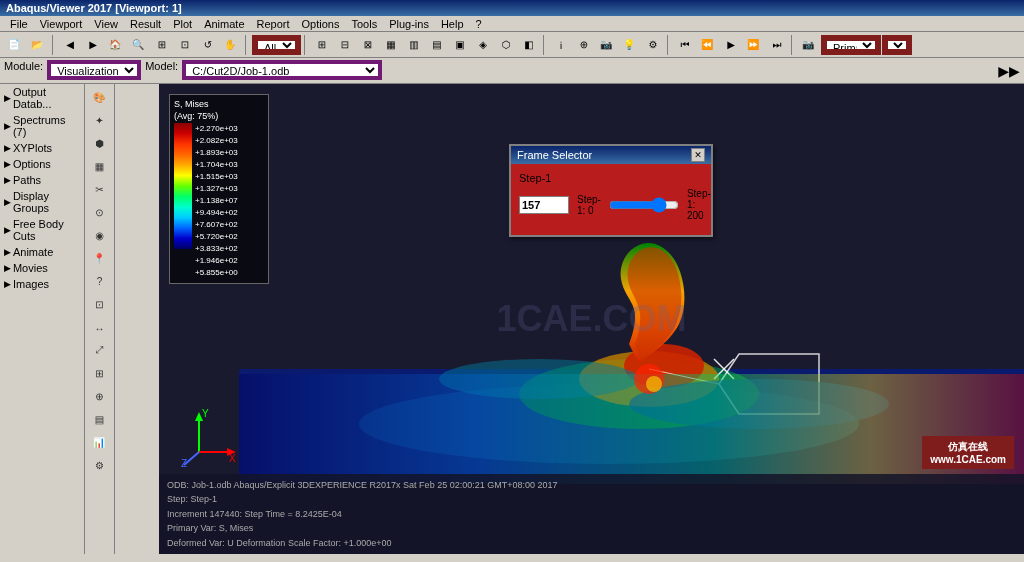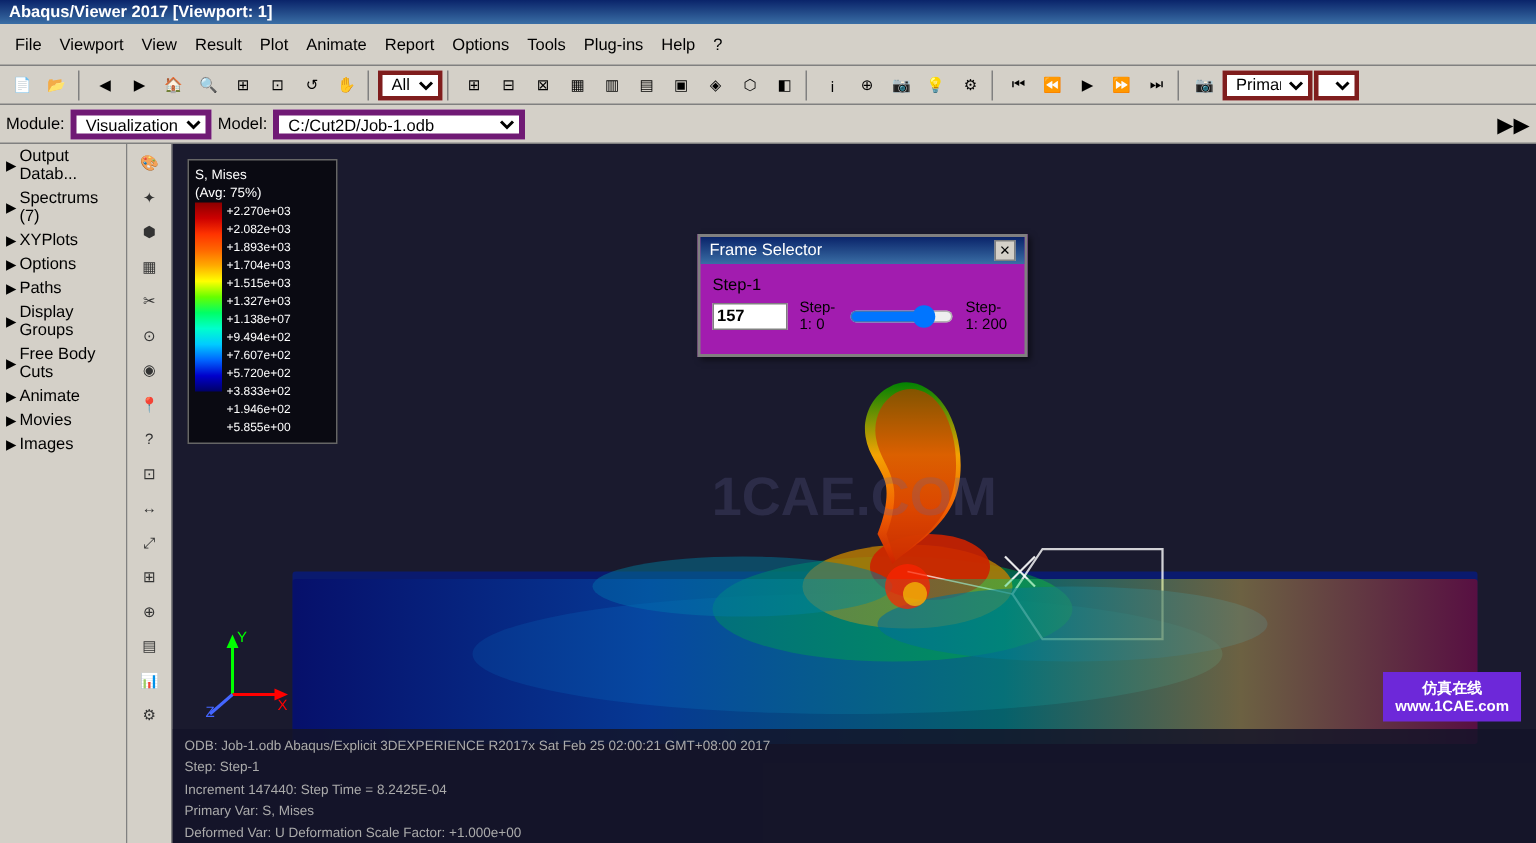--- a/index.html
+++ b/index.html
@@ -12,21 +12,21 @@
       color: white;
       display: flex;
       align-items: center;
       padding: 0 6px;
       font-size: 11px;
       font-weight: bold;
     }
 
     
     #menubar {
-      height: 28px;
+      height: 16px;
       background: #d4d0c8;
       display: flex;
       align-items: center;
       padding: 0 4px;
       border-bottom: 1px solid #808080;
     }
     .menu-item {
       padding: 1px 6px;
       cursor: pointer;
       font-size: 11px;
@@ -46,30 +46,29 @@
     .tb-btn {
       width: 22px; height: 22px;
       background: #d4d0c8;
       border: 1px solid transparent;
       display: flex; align-items: center; justify-content: center;
       font-size: 10px; cursor: pointer;
     }
     .tb-separator { width: 4px; height: 20px; border-left: 1px solid #808080; margin: 0 2px; }
     .tb-select {
       height: 20px; font-size: 11px;
-      background: white; border: 3px solid #7f1d1d;
+      background: white; border: 6px solid #7f1d1d;
       padding: 0 2px;
     }
 
     
     #modulebar {
       height: 26px;
       background: #d4d0c8;
       display: flex;
-      align-items: center;
       padding: 2px 4px;
       border-bottom: 1px solid #808080;
       gap: 4px;
     }
     .module-label { font-size: 11px; color: #000; }
     .module-select {
       height: 20px; font-size: 11px;
       background: white; border: 4px solid #701a75;
       padding: 0 2px;
     }
@@ -118,43 +117,44 @@
       display: flex; align-items: center; justify-content: center;
       font-size: 10px; cursor: pointer; color: #333;
     }
 
     
     #viewport {
       flex: 1;
       background: #1a1a2e;
       position: relative;
       overflow: hidden;
+      margin-left: 44px;
     }
 
     
     #colorbar {
       position: absolute;
       top: 10px; left: 10px;
       background: rgba(0,0,0,0.6);
       border: 1px solid #666;
       padding: 4px;
       font-size: 9px;
       color: white;
       width: 100px;
     }
     .colorbar-title { font-size: 9px; margin-bottom: 2px; }
 
     
     #frame-selector {
       position: absolute;
       top: 60px; left: 350px;
-      background: #a21caf;
+      background: #b91c1c;
       border: 2px solid #808080;
       box-shadow: 2px 2px 4px rgba(0,0,0,0.5);
-      width: 220px;
+      width: 204px;
       font-size: 11px;
     }
     #frame-selector-title {
       background: linear-gradient(to bottom, #0a246a, #3a6ea5);
       color: white;
       padding: 2px 6px;
       display: flex;
       align-items: center;
       justify-content: space-between;
       font-size: 11px;
@@ -210,21 +210,21 @@
       font-size: 36px;
       font-weight: bold;
       pointer-events: none;
       white-space: nowrap;
     }
 
     
     #logo {
       position: absolute;
       bottom: 85px; right: 10px;
-      background: #6d28d9;
+      background: #7f1d1d;
       color: white;
       padding: 4px 8px;
       font-size: 10px;
       font-weight: bold;
       text-align: center;
     }
 
     .close-btn {
       width: 14px; height: 14px;
       background: #d4d0c8;
@@ -320,21 +320,21 @@
     <option>▼</option>
   </select>
 </div>
 
 <div id="modulebar">
   <span class="module-label">Module:</span>
   <select class="module-select">
     <option>Visualization</option>
   </select>
   <span class="module-label">Model:</span>
-  <select class="module-select" style="width:168px">
+  <select class="module-select" style="width:200px">
     <option>C:/Cut2D/Job-1.odb</option>
   </select>
   <div style="flex:1"></div>
   <div class="tb-btn" style="font-size:14px">▶▶</div>
 </div>
 
 <div id="main">
 
   <div id="sidebar">
     <div class="sidebar-item">

